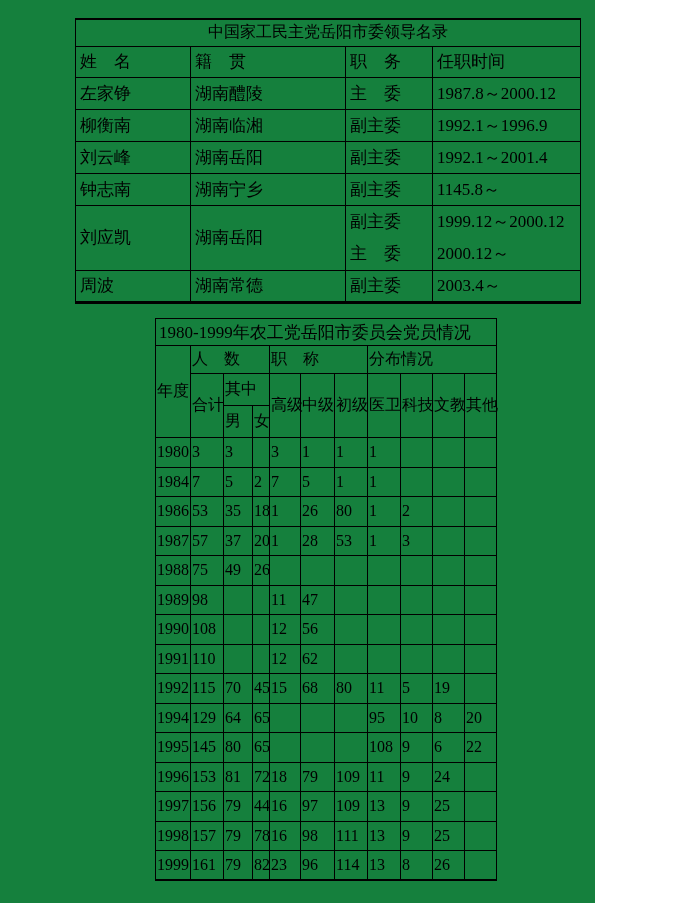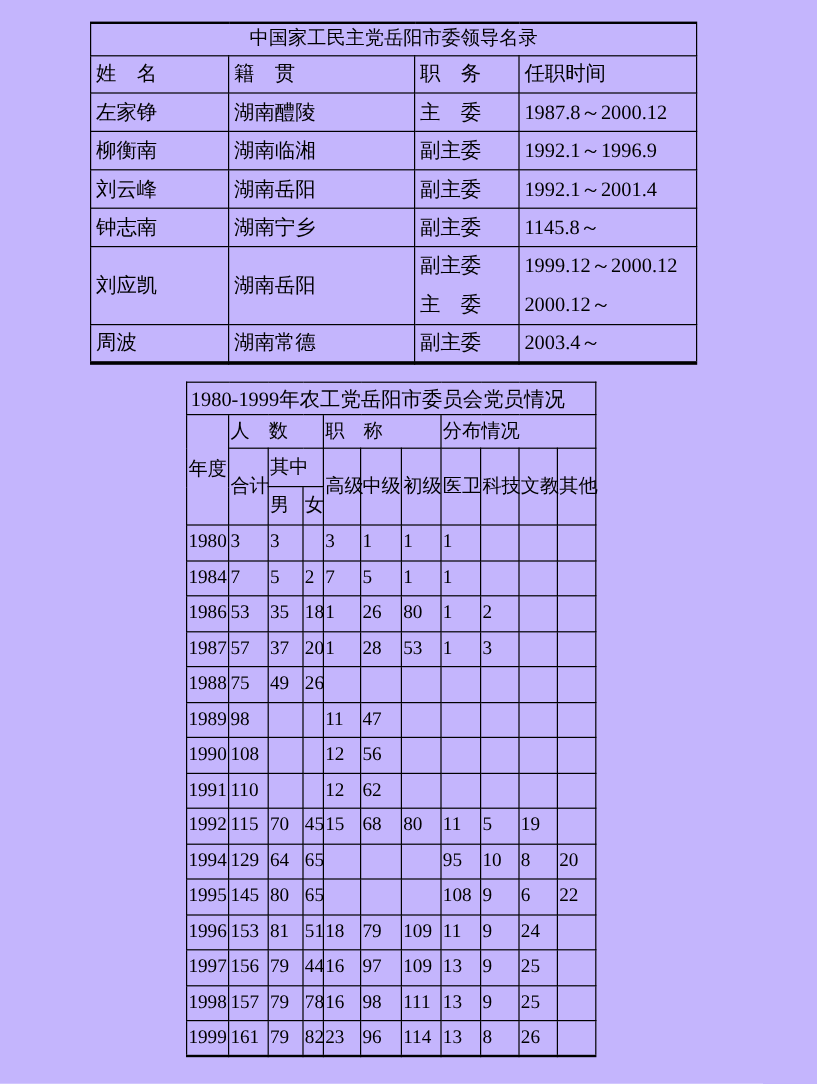--- a/index.html
+++ b/index.html
@@ -2,21 +2,21 @@
 <html><head>
 <meta charset="utf-8">
 <style>
   html, body { margin: 0; padding: 0; }
   body {
     width: 681px; height: 903px;
     background: #ffffff;
     color: #000000;
     font-family: "Liberation Serif", "DejaVu Serif", serif;
   }
-  .page { position: relative; width: 681px; height: 903px; overflow: hidden; background: #c4b5fd; }
+  .page { position: relative; width: 595px; height: 903px; overflow: hidden; background: #15803d; }
 
   table { border-collapse: collapse; table-layout: fixed; position: absolute; }
   td, th {
     font-weight: normal;
     text-align: left;
     vertical-align: middle;
     white-space: nowrap;
     border: 1px solid #000;
     padding: 0 4px;
     overflow: visible;
@@ -302,21 +302,21 @@
           <td></td>
           <td>108</td>
           <td>9</td>
           <td>6</td>
           <td>22</td>
         </tr>
         <tr>
           <td>1996</td>
           <td>153</td>
           <td>81</td>
-          <td>51</td>
+          <td>72</td>
           <td>18</td>
           <td>79</td>
           <td>109</td>
           <td>11</td>
           <td>9</td>
           <td>24</td>
           <td></td>
         </tr>
         <tr>
           <td>1997</td>

